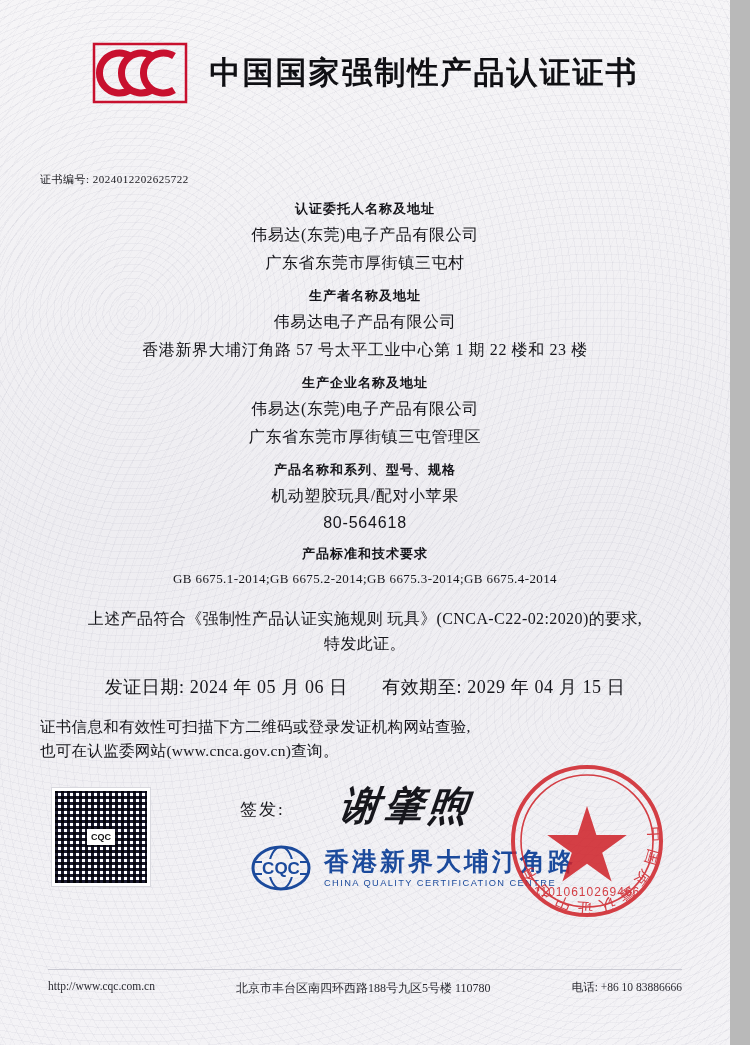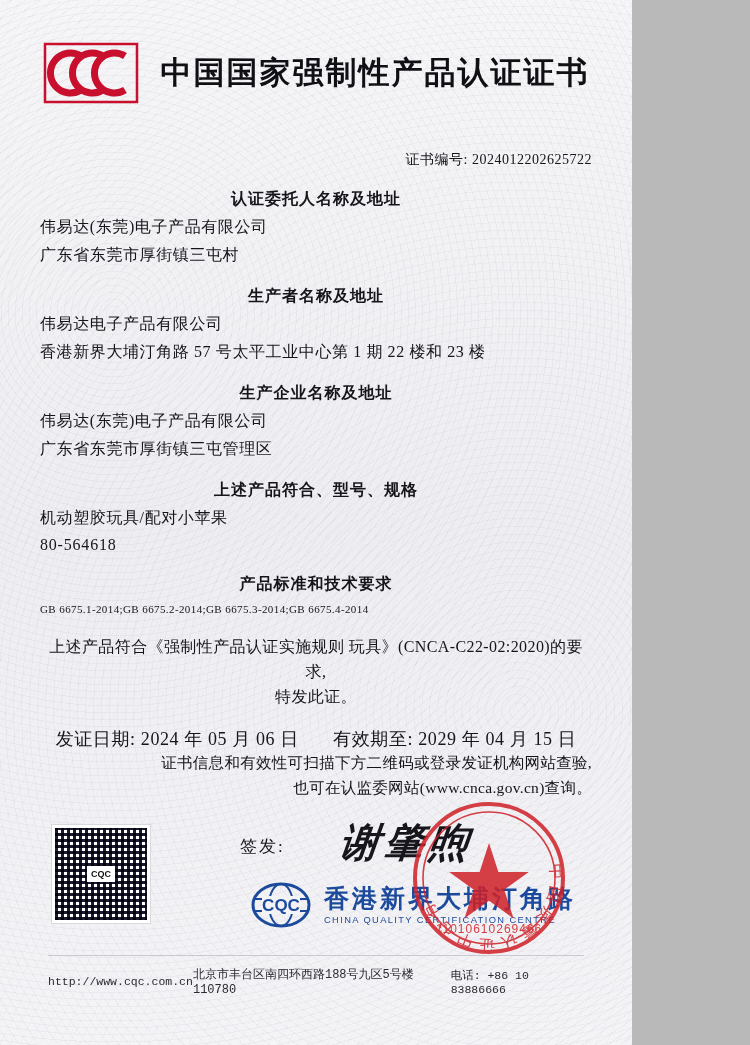--- a/index.html
+++ b/index.html
@@ -2,21 +2,21 @@
 <html><head>
 <meta charset="utf-8">
 <style>
   html, body {
     margin: 0;
     padding: 0;
     background: #b9b9b9;
   }
   #page {
     position: relative;
-    width: 632px;
+    width: 730px;
     height: 1045px;
     background: #f3f2f4;
     overflow: hidden;
     font-family: "Liberation Serif", serif;
     color: #15151a;
   }
   
   #page::before {
     content: "";
     position: absolute;
@@ -52,63 +52,66 @@
   .doc-title {
     font-size: 31px;
     font-weight: bold;
     letter-spacing: 2px;
     color: #101014;
     white-space: nowrap;
   }
 
   
   .cert-no {
-    text-align: right;
-    font-size: 14px;
-    margin-top: 47px;
+    text-align: left;
+    font-size: 11px;
+    margin-top: 68px;
     letter-spacing: 0.5px;
   }
   .section-head {
     text-align: center;
-    font-size: 16px;
-    font-weight: bold;
-    margin-top: 20px;
+    font-size: 13px;
+    font-weight: bold;
+    margin-top: 13px;
     letter-spacing: 1px;
   }
   .line {
+    text-align: center;
     font-size: 16px;
     margin-top: 7px;
     letter-spacing: 0.6px;
   }
   .line.mono {
-    font-family: Liberation Serif, serif;
+    font-family: Liberation Sans, sans-serif;
     letter-spacing: 0.8px;
   }
   .std-line {
-    font-size: 11px;
+    text-align: center;
+    font-size: 13px;
     margin-top: 8px;
     letter-spacing: 0.4px;
   }
   .stmt {
     text-align: center;
     font-size: 16px;
     margin-top: 20px;
     line-height: 1.55;
     letter-spacing: 0.4px;
   }
   .dates {
     text-align: center;
     font-size: 18px;
     margin-top: 18px;
     letter-spacing: 0.6px;
   }
   .dates .gap { display: inline-block; width: 24px; }
   .note {
-    text-align: right;
+    text-align: left;
     font-size: 15.5px;
+    margin-top: 16px;
     line-height: 1.6;
     letter-spacing: 0.3px;
   }
 
   
   .cnas {
     text-align: center;
     font-size: 15.5px;
     margin-top: 118px;
     letter-spacing: 0.6px;
@@ -211,25 +214,24 @@
     z-index: 2;
     padding: 0 48px;
   }
   .footer-rule {
     height: 1px;
     background: #c9c9d2;
     margin-bottom: 10px;
   }
   .footer-row {
     display: flex;
-    align-items: center;
     justify-content: space-between;
     font-size: 11.5px;
     color: #2a2a31;
-    font-family: Liberation Mono, monospace;
+    font-family: Liberation Serif, serif;
   }
   .footer-center { font-size: 12px; }
 </style>
 </head>
 <body>
 
 <div id="page">
 
   <div class="inner">
 
@@ -257,21 +259,21 @@
     <div class="line">广东省东莞市厚街镇三屯村</div>
 
     <div class="section-head">生产者名称及地址</div>
     <div class="line">伟易达电子产品有限公司</div>
     <div class="line">香港新界大埔汀角路 57 号太平工业中心第 1 期 22 楼和 23 楼</div>
 
     <div class="section-head">生产企业名称及地址</div>
     <div class="line">伟易达(东莞)电子产品有限公司</div>
     <div class="line">广东省东莞市厚街镇三屯管理区</div>
 
-    <div class="section-head">上述产品符合、型号、规格</div>
+    <div class="section-head">产品名称和系列、型号、规格</div>
     <div class="line">机动塑胶玩具/配对小苹果</div>
     <div class="line mono">80-564618</div>
 
     <div class="section-head">产品标准和技术要求</div>
     <div class="std-line mono">GB 6675.1-2014;GB 6675.2-2014;GB 6675.3-2014;GB 6675.4-2014</div>
 
     <div class="stmt">
       <div>上述产品符合《强制性产品认证实施规则  玩具》(CNCA-C22-02:2020)的要求,</div>
       <div>特发此证。</div>
     </div>

